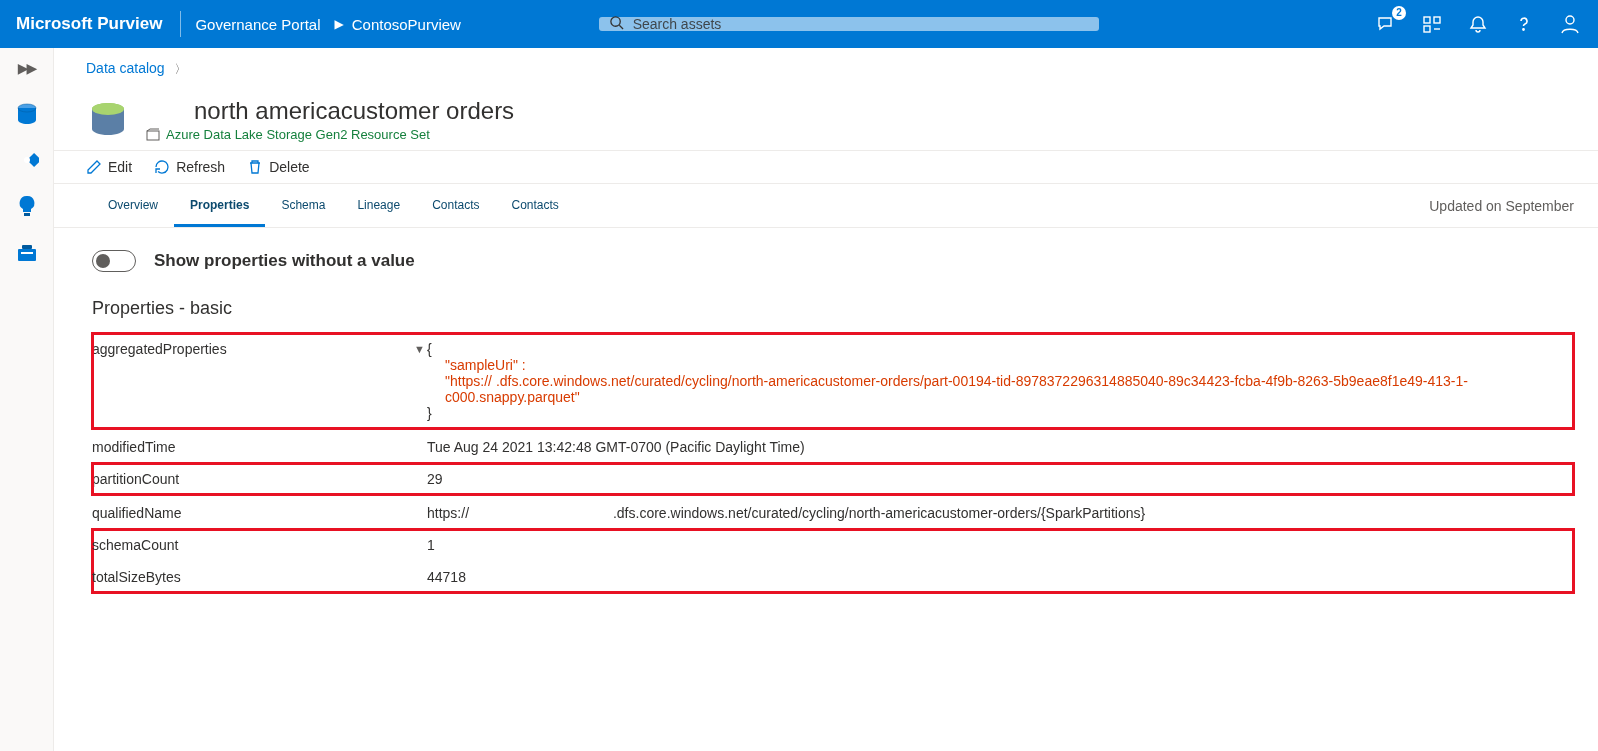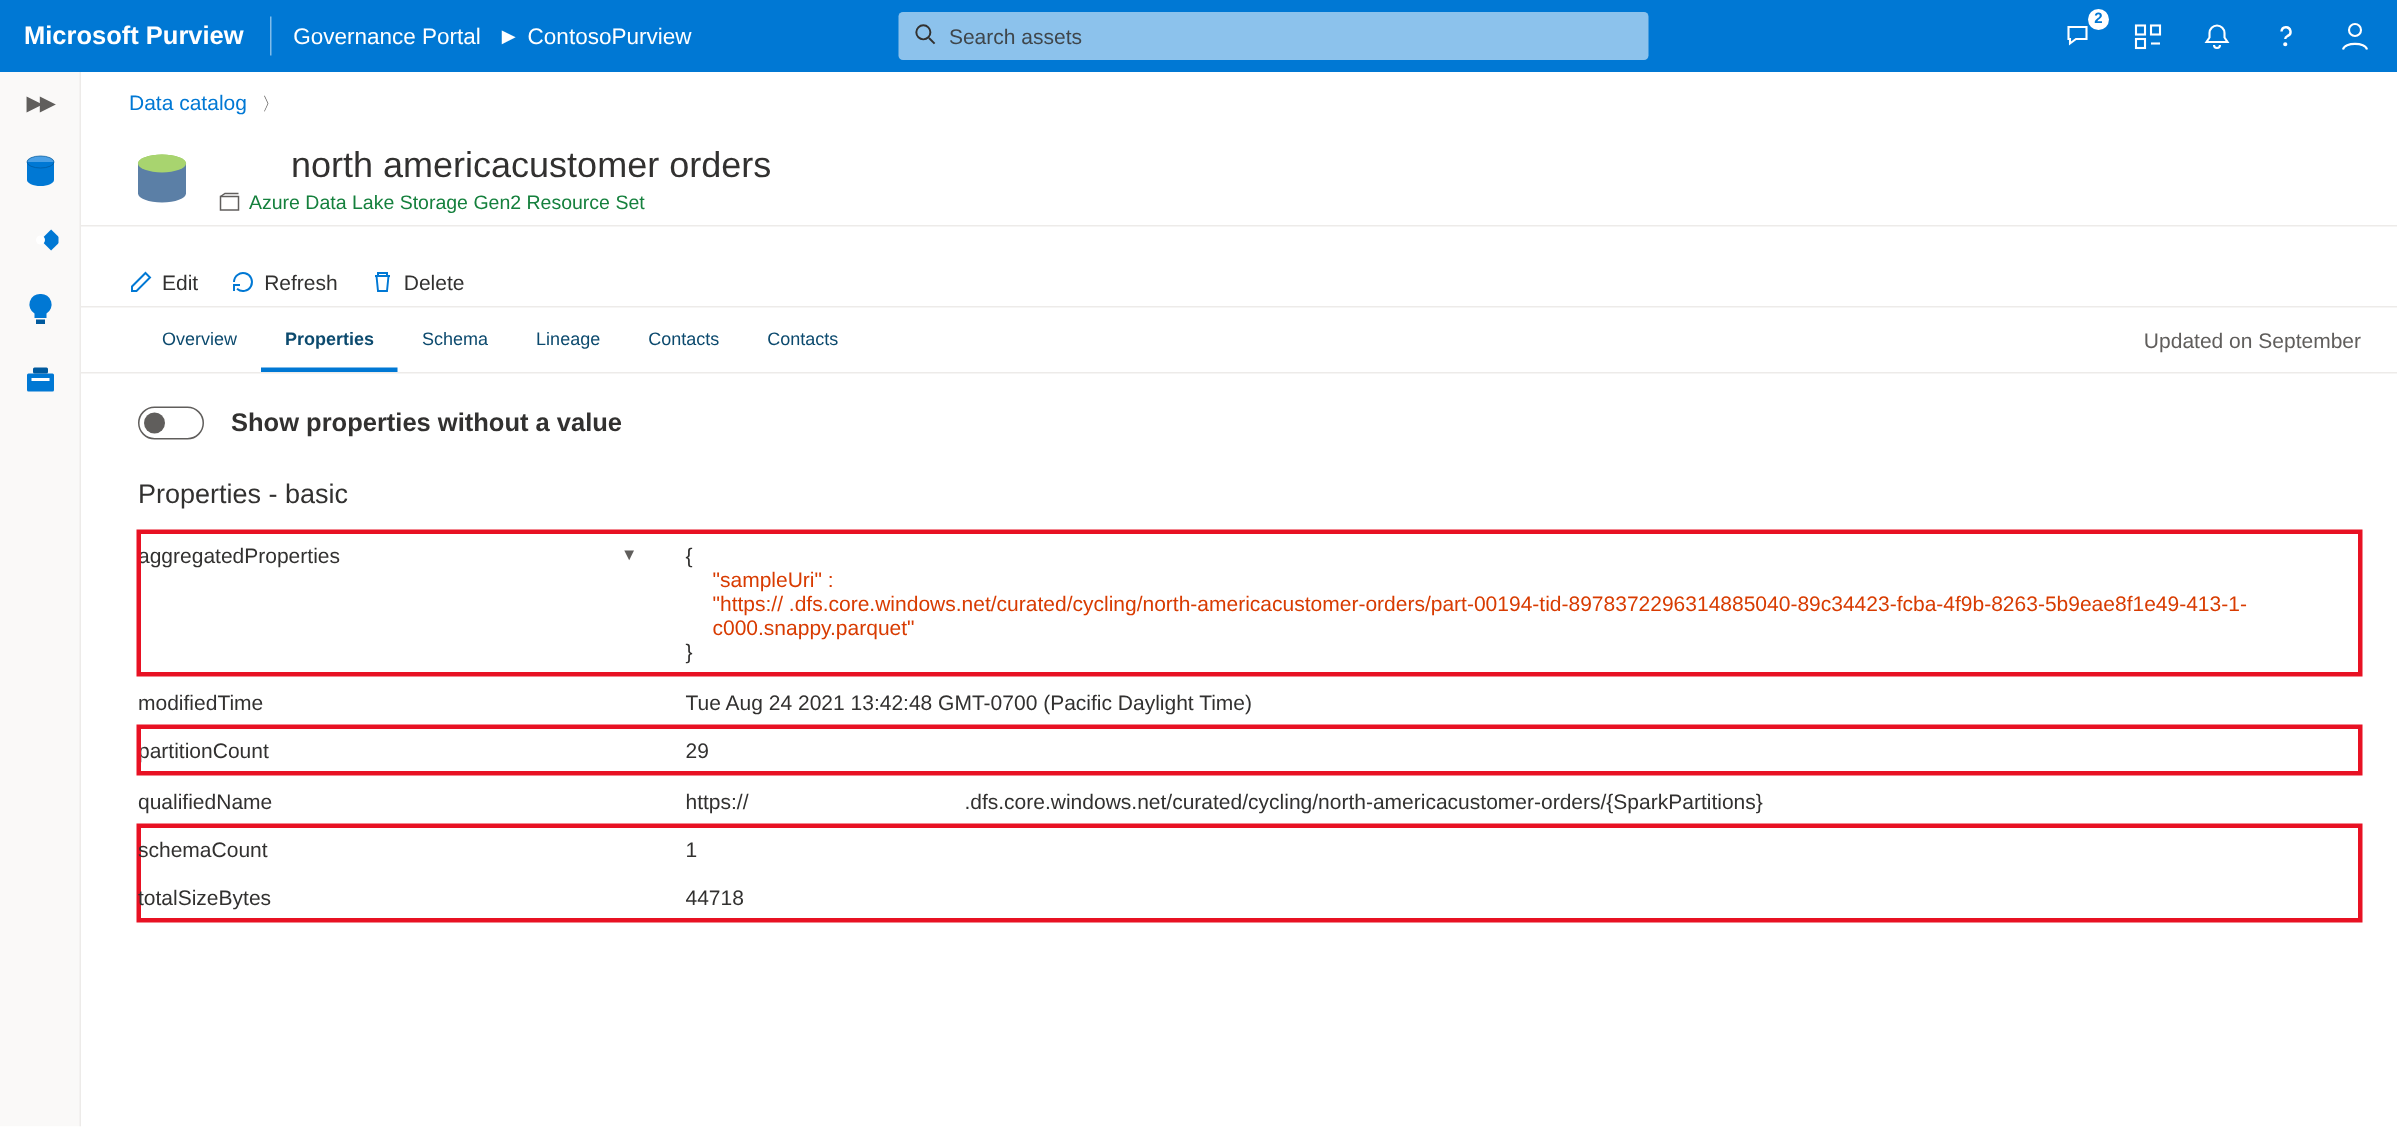--- a/index.html
+++ b/index.html
@@ -6,21 +6,21 @@
   body { font-family: "Segoe UI", sans-serif; font-size: 14px; color: #323130; width: 1598px; background: #fff; }
 
   
   .top-header { background: #0078d4; color: #fff; height: 48px; display: flex; align-items: center; padding: 0 16px; }
   .brand { font-size: 17px; font-weight: 600; padding-right: 18px; }
   .brand-divider { width: 1px; height: 26px; background: rgba(255,255,255,0.5); margin: 0 8px 0 0; }
   .portal-link { color: #fff; font-size: 15px; padding: 0 6px; cursor: pointer; }
   .crumb-sep { color: #fff; padding: 0 8px; font-size: 12px; }
   .portal-crumb { color: #fff; font-size: 15px; }
   .search-wrap { margin-left: auto; margin-right: auto; flex: 0 0 500px; }
-  .search-box { width: 500px; height: 32px; background: rgba(255,255,255,0.55); border: none; border-radius: 3px; padding: 0 10px 0 34px; font-size: 14px; color: #323130; }
+  .search-box { width: 500px; height: 14px; background: rgba(255,255,255,0.55); border: none; border-radius: 3px; padding: 0 10px 0 34px; font-size: 14px; color: #323130; }
   .search-box::placeholder { color: #323130; opacity: 0.85; }
   .search-field { position: relative; }
   .search-icon { position: absolute; left: 10px; top: 50%; transform: translateY(-50%); color: #323130; }
   .header-icons { display: flex; align-items: center; gap: 22px; margin-left: auto; }
   .header-icon { position: relative; cursor: pointer; color: #fff; display:flex; align-items:center; justify-content:center; width:24px; height:24px;}
   .badge-count { position: absolute; top: -6px; right: -8px; background: #fff; color: #0078d4; font-size: 10px; font-weight: 600; border-radius: 8px; min-width: 14px; height: 14px; line-height: 14px; text-align: center; padding: 0 3px; }
 
   
   .layout { display: flex; }
 
@@ -35,37 +35,37 @@
   .crumb-bar { padding: 12px 24px 8px 32px; border-bottom: 1px solid #fff; }
   .crumb-link { color: #0078d4; font-size: 14px; cursor:pointer;margin-top:20px; }
   .crumb-chev { color: #605e5c; margin-left: 6px; font-size:12px;}
 
   .asset-header { display: flex; align-items: flex-start; padding: 10px 24px 8px 32px; gap: 16px; }
   .asset-icon { width: 44px; height: 44px; }
   .asset-titles h1 { font-size: 24px; font-weight: 400; color: #323130; margin-bottom: 2px; margin-left: 48px; }
   .asset-sub { font-size: 13px; color: #15803d; display:flex; align-items:center; gap:6px;}
 
   .action-bar { border-top: 1px solid #edebe9; border-bottom: 1px solid #edebe9; padding: 8px 24px 8px 32px; display: flex; gap: 22px; }
-  .action-btn { display: flex; align-items: center; gap: 6px; color: #323130; cursor: pointer; font-size:14px;margin-top:21px;}
+  .action-btn { display: flex; align-items: center; gap: 6px; color: #323130; cursor: pointer; font-size:14px;}
   .action-btn svg { color: #0078d4; }
 
   .tabs-row { display:flex; align-items:center; padding: 0 24px 0 38px; border-bottom: 1px solid #edebe9; }
   .tab { padding: 14px 16px 12px; font-size: 12px; color: #0c4a6e; cursor: pointer; border-bottom: 3px solid transparent; }
   .tab.active { border-bottom-color: #0078d4; font-weight:600;}
   .updated { margin-left:auto; color:#605e5c; font-size:14px; padding-right:0;}
 
   .toggle-row { display:flex; align-items:center; gap:18px; padding: 22px 24px 18px 38px; }
   .toggle { width: 44px; height: 22px; border: 1px solid #605e5c; border-radius: 11px; position: relative; cursor:pointer; background:#fff;}
   .toggle-knob { width: 14px; height: 14px; background:#605e5c; border-radius:50%; position:absolute; left:3px; top:3px;}
   .toggle-label { font-size:17px; font-weight:600;}
 
   .section-title { padding: 8px 24px 14px 38px; font-size: 18px; font-weight: 400; }
 
   .prop-table { padding: 0 24px 0 38px; }
-  .prop-row { display:flex; padding: 8px 0; font-size:14px; align-items:flex-start; position:relative;gap:30px;}
+  .prop-row { display:flex; padding: 8px 0; font-size:14px; align-items:flex-start; position:relative;}
   .prop-key { flex: 0 0 335px; color:#323130; }
   .prop-val { flex: 1; color:#323130; }
   .caret-dd { position: absolute; left: 322px; top: 10px; color:#605e5c; font-size:11px;}
   .json-block { font-family: "Segoe UI", sans-serif; }
   .json-brace { color:#323130; }
   .json-key { color:#d83b01; padding-left: 18px; display:block;}
   .json-url { color:#d83b01; padding-left: 18px; display:block;}
   .highlight-red { outline: 3px solid #e81123; outline-offset: -2px; margin-bottom:2px; }
   .row-group { }
 </style>

